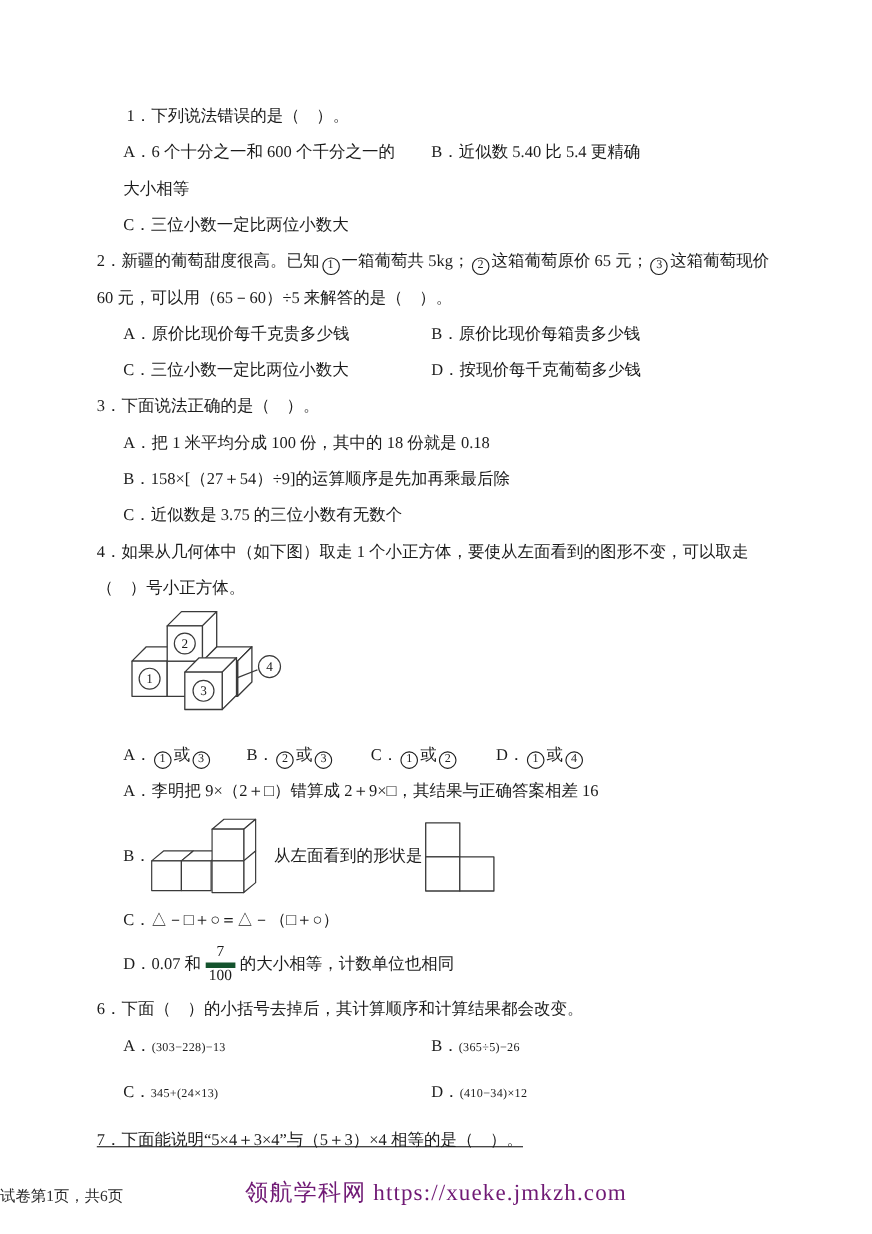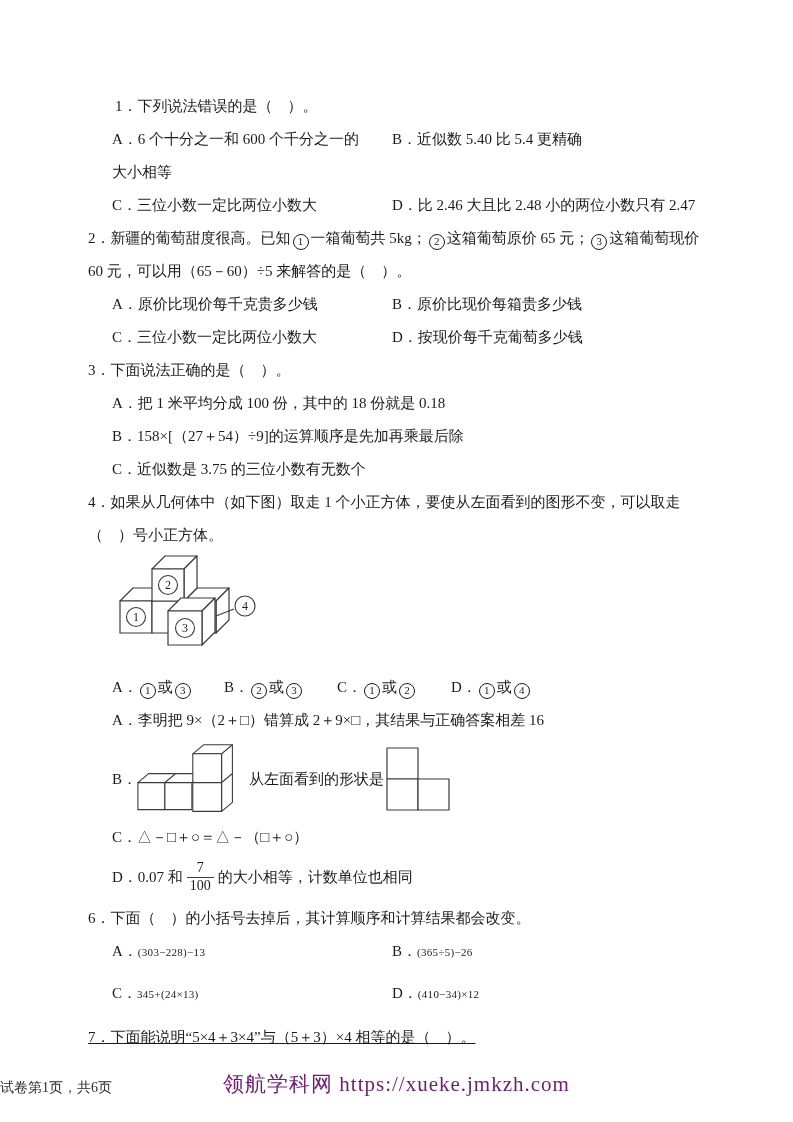--- a/index.html
+++ b/index.html
@@ -28,21 +28,21 @@
   }
   .fig4-wrap { margin:3px 0 0 17px; height:116px; }
   .brow { display:flex; align-items:center; padding-left:24px; height:84px; }
   .brow svg { display:block; }
   .btext { margin:0 2px 0 4px; }
   .drow { display:flex; align-items:center; padding-left:24px; height:46px; }
   .frac {
     display:inline-flex; flex-direction:column; align-items:center;
     line-height:1.15; font-size:14px; margin:0 4px;
   }
-  .frac-den { border-top:1px solid #14532d; padding:0 3px; }
+  .frac-den { border-top:5px solid #14532d; padding:0 3px; }
   .math { font-size:11px; letter-spacing:0.3px; }
   .q7 { margin-top:10px;text-decoration:underline; }
   .mt { margin-top:2px; }
   .watermark {
     position:absolute; left:0; right:0; top:1070px; text-align:center;
     font-family:Liberation Serif, serif;
     font-size:21px; color:#701a75; letter-spacing:1px;
   }
   .pagenum {
     position:absolute; left:0; right:0; top:1079px; 
@@ -58,21 +58,20 @@
 <div class="page">
   <div class="content">
 
     <p class="stem-indent">1．下列说法错误的是（　）。</p>
     <div class="grid2">
       <span>A．6 个十分之一和 600 个千分之一的大小相等</span>
       <span>B．近似数 5.40 比 5.4 更精确</span>
     </div>
     <div class="grid2">
       <span>C．三位小数一定比两位小数大</span>
-      <span>D．比 2.46 大且比 2.48 小的两位小数只有 2.47</span>
     </div>
 
     <p>
       <span>2．新疆的葡萄甜度很高。已知</span><span class="cnum">1</span><span>一箱葡萄共 5kg；</span><span class="cnum">2</span><span>这箱葡萄原价 65 元；</span><span class="cnum">3</span><span>这箱葡萄现价 60 元，可以用（65－60）÷5 来解答的是（　）。</span>
     </p>
     <div class="grid2">
       <span>A．原价比现价每千克贵多少钱</span>
       <span>B．原价比现价每箱贵多少钱</span>
     </div>
     <div class="grid2">

